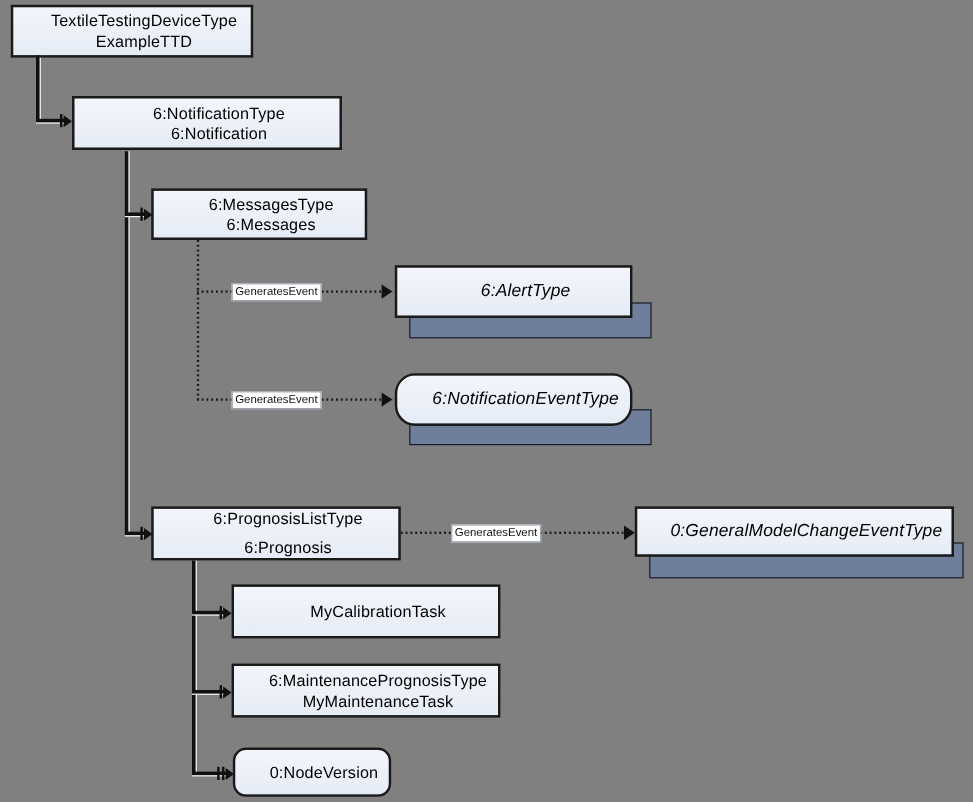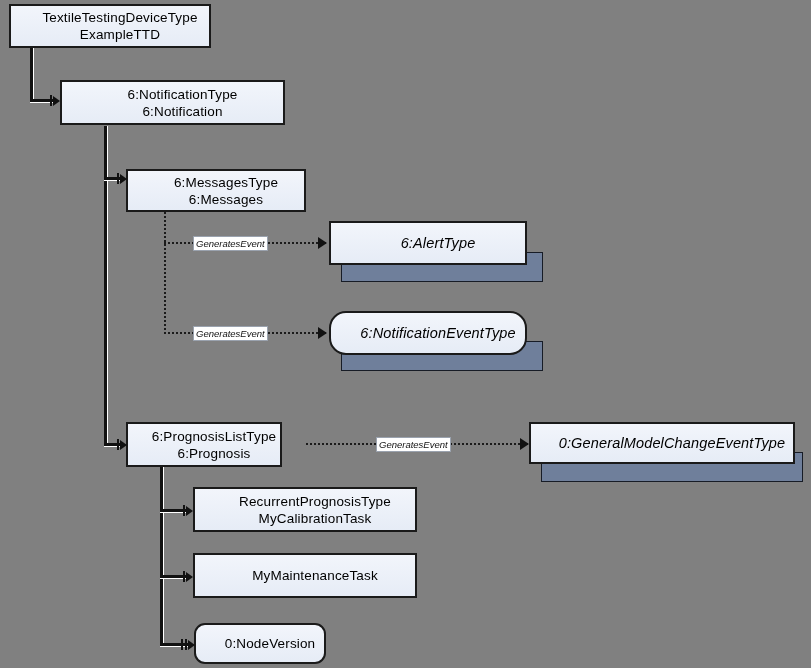--- a/index.html
+++ b/index.html
@@ -128,21 +128,20 @@
     position: absolute;
     background: #ffffff;
     border: 1px solid #9aa2ae;
     color: #111;
     font-size: 9.5px;
     line-height: 13px;
     padding: 0 2px;
     white-space: nowrap;
     z-index: 8;
     font-family: "Liberation Sans", sans-serif;
-    font-style: italic;
   }
 </style>
 </head>
 <body>
 
 <div id="canvas">
 
   <div class="shadow-plate" style="left:341px; top:252px; width:202px; height:30px;"></div>
   <div class="shadow-plate" style="left:341px; top:341px; width:202px; height:30px;"></div>
   <div class="shadow-plate" style="left:541px; top:452px; width:262px; height:30px;"></div>
@@ -194,48 +193,48 @@
   <div class="node" style="left:9px; top:4px; width:202px; height:44px;">
     <span class="ln">TextileTestingDeviceType</span>
     <span class="ln">ExampleTTD</span>
   </div>
 
   <div class="node" style="left:60px; top:80px; width:225px; height:45px;">
     <span class="ln">6:NotificationType</span>
     <span class="ln">6:Notification</span>
   </div>
 
-  <div class="node" style="left:126px; top:157px; width:180px; height:43px;margin-top:12px;">
+  <div class="node" style="left:126px; top:157px; width:180px; height:43px;">
     <span class="ln">6:MessagesType</span>
     <span class="ln">6:Messages</span>
   </div>
 
   <div class="node italic" style="left:329px; top:221px; width:198px; height:44px;">
     <span class="ln">6:AlertType</span>
   </div>
 
   <div class="node italic" style="left:329px; top:311px; width:198px; height:44px;border-radius:17px;">
     <span class="ln">6:NotificationEventType</span>
   </div>
 
-  <div class="node" style="left:126px; top:422px; width:156px; height:45px;">
+  <div class="node" style="left:126px; top:422px; width:208px; height:45px;justify-content:space-between;">
     <span class="ln">6:PrognosisListType</span>
     <span class="ln">6:Prognosis</span>
   </div>
 
   <div class="node italic" style="left:529px; top:422px; width:266px; height:42px;align-items:center;">
     <span class="ln">0:GeneralModelChangeEventType</span>
   </div>
 
   <div class="node" style="left:193px; top:487px; width:224px; height:45px;">
-    <span class="ln">RecurrentPrognosisType</span>
     <span class="ln">MyCalibrationTask</span>
   </div>
 
   <div class="node" style="left:193px; top:553px; width:224px; height:45px;">
+    <span class="ln">6:MaintenancePrognosisType</span>
     <span class="ln">MyMaintenanceTask</span>
   </div>
 
   <div class="node rounded" style="left:194px; top:623px; width:132px; height:41px;text-align:center;">
     <span class="ln">0:NodeVersion</span>
   </div>
 
 </div>
 
 </body></html>

